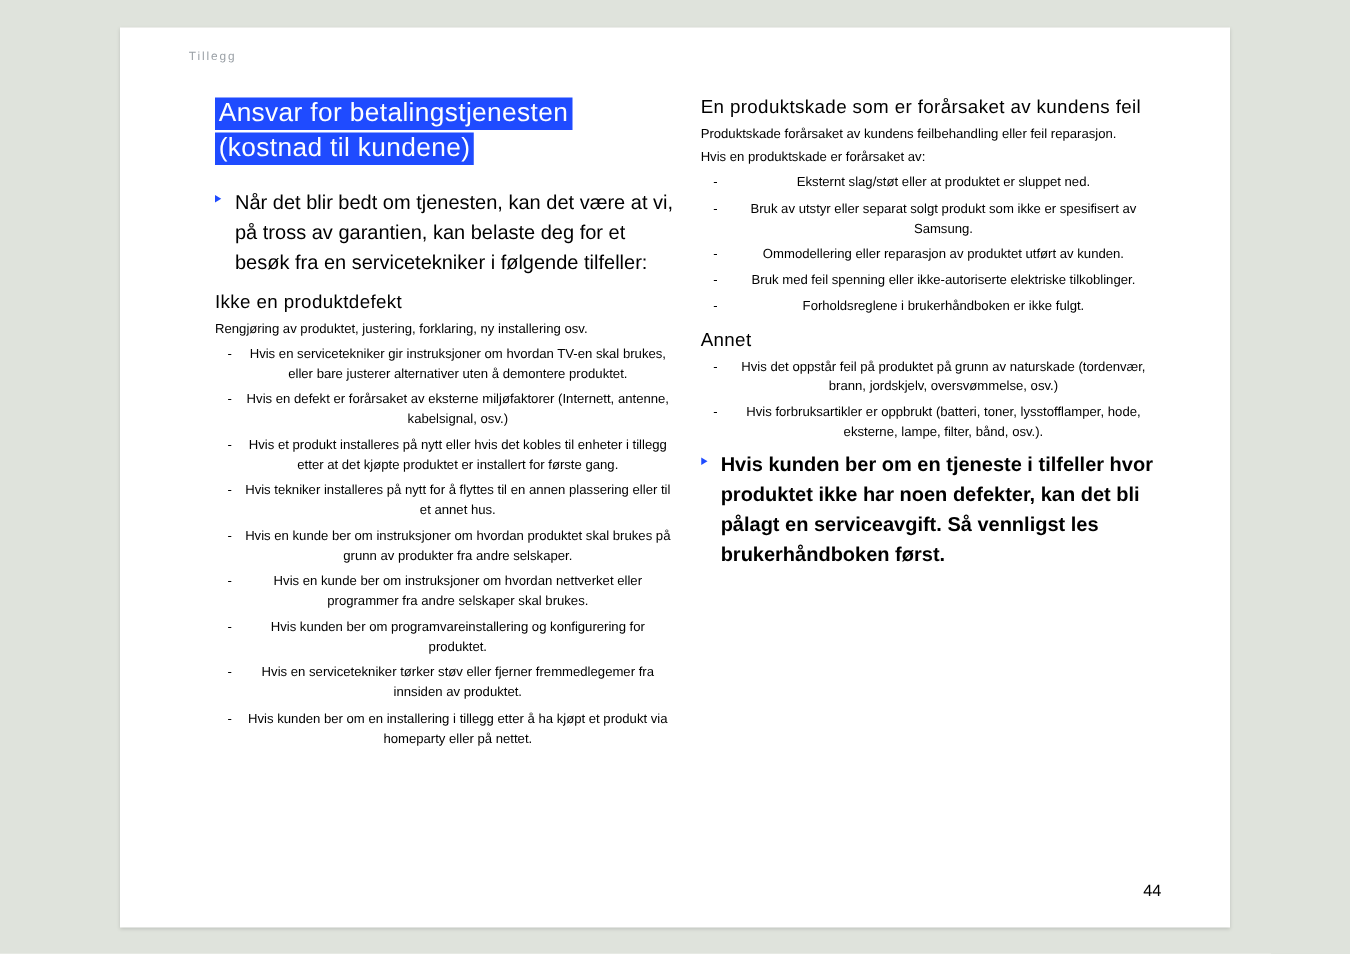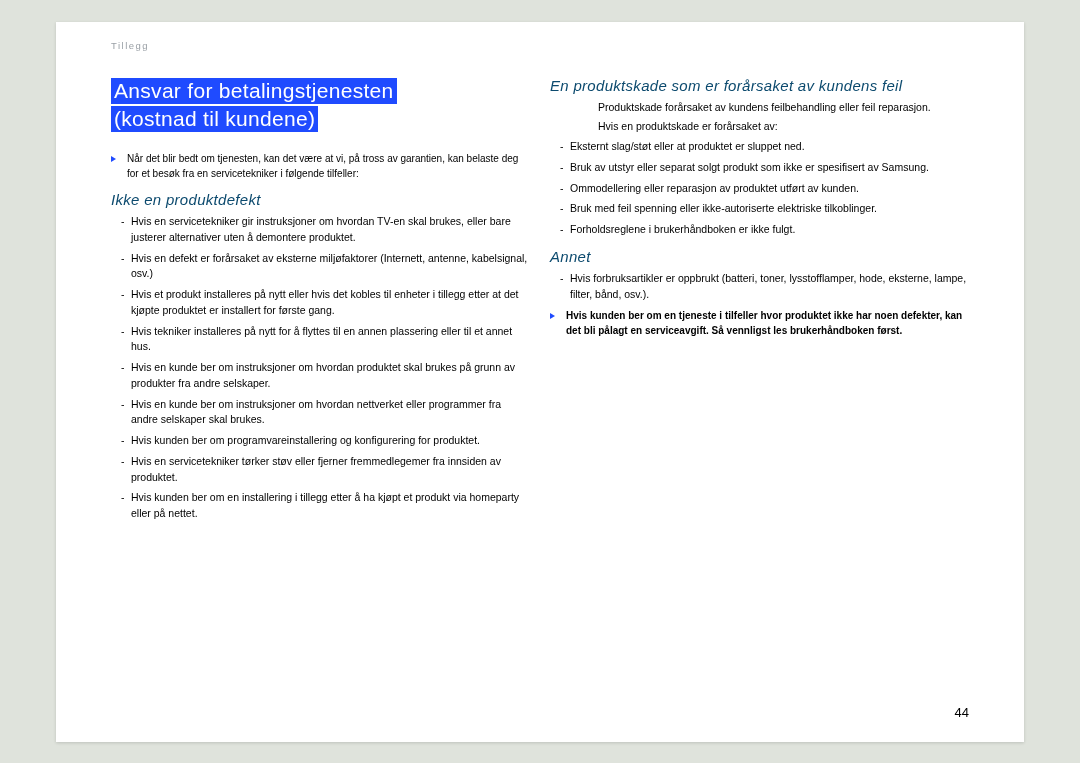--- a/index.html
+++ b/index.html
@@ -7,23 +7,23 @@
   body {
     background: #dfe3dc;
     font-family: "Segoe UI", Arial, sans-serif;
     color: #000;
     display: flex;
     align-items: center;
     justify-content: center;
   }
   .page {
     background: #ffffff;
-    width: 968px;
+    width: 888px;
     height: 720px;
-    padding: 55px 55px 30px 55px;
+    padding: 55px 55px 30px 76px;
     position: relative;
     box-shadow: 0 1px 3px rgba(0,0,0,0.15);
   }
   .breadcrumb {
     position: absolute;
     top: 18px;
     left: 55px;
     font-size: 9.5px;
     letter-spacing: 1.5px;
     color: #9aa0a6;
@@ -49,56 +49,55 @@
     margin-bottom: 18px;
   }
   .main-title span {
     background: #1f4bff;
     color: #fff;
     padding: 1px 3px 2px 3px;
     display: inline;
   }
   .sub-title {
     font-size: 15px;
-    color: #0c4a6e;
+    color: #000000;
     font-weight: 400;
     letter-spacing: 0.3px;
     margin-top: 10px;
     margin-bottom: 6px;
-    font-style: italic;
   }
   .body-text {
     font-size: 10.5px;
     line-height: 1.5;
     color: #000;
     margin-bottom: 4px;
-    margin-left: 48px;
   }
   ul.dash {
     list-style: none;
     padding-left: 10px;
     margin-top: 2px;
   }
   ul.dash li {
     position: relative;
     padding-left: 10px;
     font-size: 10.5px;
     line-height: 1.5;
     margin-bottom: 5px;
+    text-align: center;
   }
   ul.dash li::before {
     content: "-";
     position: absolute;
     left: 0;
     top: 0;
   }
   .note {
     position: relative;
     padding-left: 16px;
-    font-size: 10px;
+    font-size: 16px;
     line-height: 1.5;
     margin-bottom: 8px;
   }
   .note::before {
     content: "";
     position: absolute;
     left: 0;
     top: 5px;
     width: 0; height: 0;
     border-top: 3px solid transparent;
@@ -116,20 +115,21 @@
 
     <div class="col">
       <h1 class="main-title">
         <span>Ansvar for betalingstjenesten</span><br>
         <span>(kostnad til kundene)</span>
       </h1>
 
       <div class="note">Når det blir bedt om tjenesten, kan det være at vi, på tross av garantien, kan belaste deg for et besøk fra en servicetekniker i følgende tilfeller:</div>
 
       <div class="sub-title">Ikke en produktdefekt</div>
+      <div class="body-text">Rengjøring av produktet, justering, forklaring, ny installering osv.</div>
       <ul class="dash">
         <li>Hvis en servicetekniker gir instruksjoner om hvordan TV-en skal brukes, eller bare justerer alternativer uten å demontere produktet.</li>
         <li>Hvis en defekt er forårsaket av eksterne miljøfaktorer (Internett, antenne, kabelsignal, osv.)</li>
         <li>Hvis et produkt installeres på nytt eller hvis det kobles til enheter i tillegg etter at det kjøpte produktet er installert for første gang.</li>
         <li>Hvis tekniker installeres på nytt for å flyttes til en annen plassering eller til et annet hus.</li>
         <li>Hvis en kunde ber om instruksjoner om hvordan produktet skal brukes på grunn av produkter fra andre selskaper.</li>
         <li>Hvis en kunde ber om instruksjoner om hvordan nettverket eller programmer fra andre selskaper skal brukes.</li>
         <li>Hvis kunden ber om programvareinstallering og konfigurering for produktet.</li>
         <li>Hvis en servicetekniker tørker støv eller fjerner fremmedlegemer fra innsiden av produktet.</li>
         <li>Hvis kunden ber om en installering i tillegg etter å ha kjøpt et produkt via homeparty eller på nettet.</li>
@@ -143,20 +143,21 @@
       <ul class="dash">
         <li>Eksternt slag/støt eller at produktet er sluppet ned.</li>
         <li>Bruk av utstyr eller separat solgt produkt som ikke er spesifisert av Samsung.</li>
         <li>Ommodellering eller reparasjon av produktet utført av kunden.</li>
         <li>Bruk med feil spenning eller ikke-autoriserte elektriske tilkoblinger.</li>
         <li>Forholdsreglene i brukerhåndboken er ikke fulgt.</li>
       </ul>
 
       <div class="sub-title">Annet</div>
       <ul class="dash">
+        <li>Hvis det oppstår feil på produktet på grunn av naturskade (tordenvær, brann, jordskjelv, oversvømmelse, osv.)</li>
         <li>Hvis forbruksartikler er oppbrukt (batteri, toner, lysstofflamper, hode, eksterne, lampe, filter, bånd, osv.).</li>
       </ul>
       <div class="note" style="margin-top:6px;font-weight:bold;">Hvis kunden ber om en tjeneste i tilfeller hvor produktet ikke har noen defekter, kan det bli pålagt en serviceavgift. Så vennligst les brukerhåndboken først.</div>
     </div>
 
   </div>
 
   <div class="page-number">44</div>
 </div>
 

